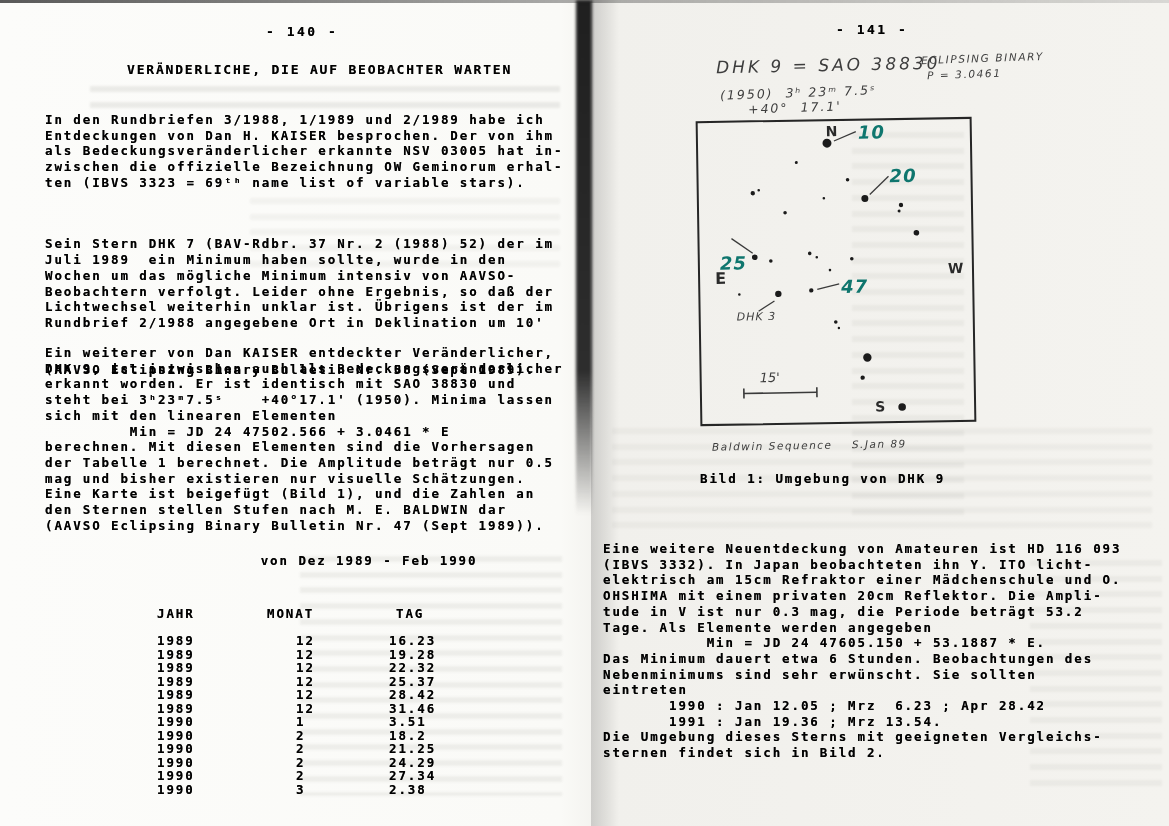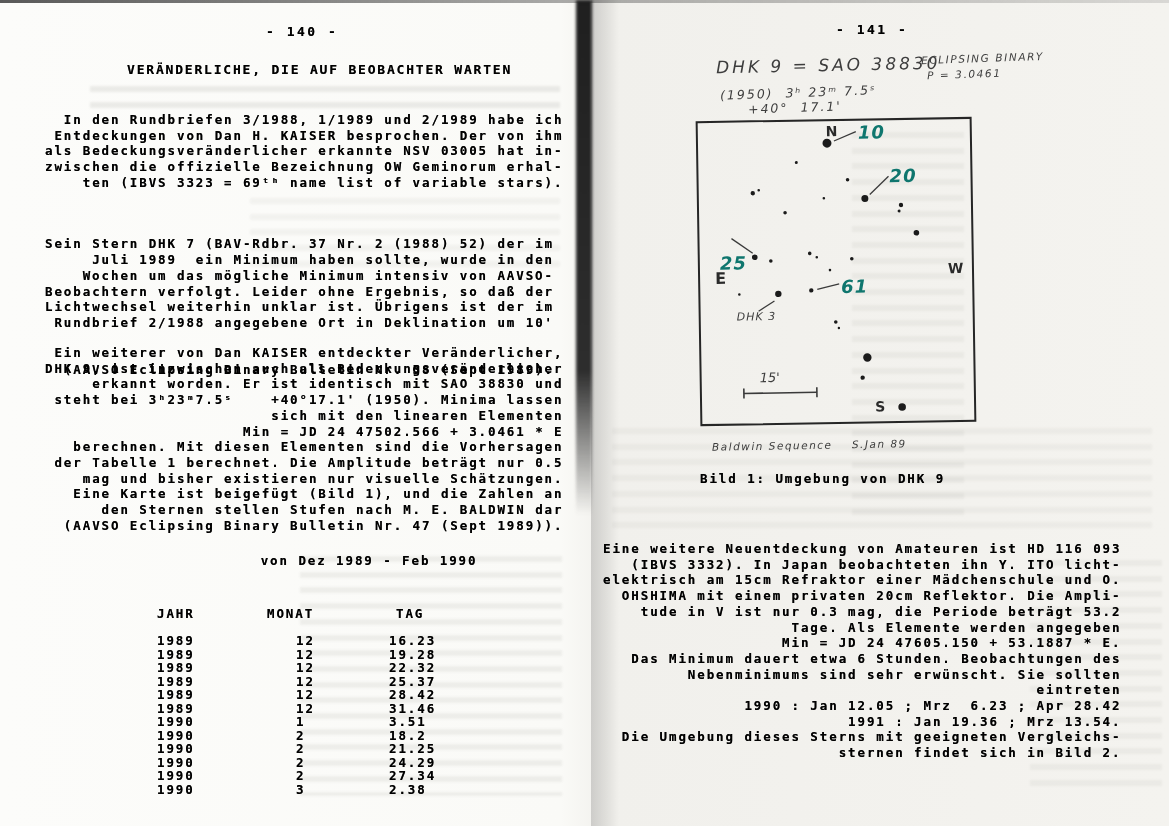--- a/index.html
+++ b/index.html
@@ -8,21 +8,21 @@
     background:linear-gradient(90deg,#fcfcfa 0%,#fafaf7 48%,#f1f0ec 52%,#f4f3ef 100%);
     font-family:"DejaVu Sans Mono","Liberation Mono",monospace;
   }
   .mono{
     position:absolute;
     font-family:"DejaVu Sans Mono","Liberation Mono",monospace;
     font-weight:700;color:#000000;font-size:12.5px;letter-spacing:1.9px;
     line-height:15.7px;white-space:pre;
     text-shadow:0 0 0.5px rgba(10,10,10,0.65);
   }
-  .ln{white-space:pre;text-align:right;}
+  .ln{white-space:pre;}
   .u{text-decoration:underline;text-decoration-thickness:1.5px;text-underline-offset:2px;}
   .heading{font-size:13px;letter-spacing:1.8px;}
   .pagenum{font-size:13px;letter-spacing:2.5px;}
   
   .trow{display:flex;height:13.5px;line-height:13.5px;}
   .trow .c0{width:103px;}
   .trow .c1{width:129px;padding-left:36px;box-sizing:border-box;}
   .theader{display:flex;height:16px;line-height:16px;}
   .theader .h0{width:103px;display:inline-block;}
   .theader .h1{width:129px;display:inline-block;margin-left:7px;}
@@ -140,21 +140,21 @@
         <line x1="42" y1="266" x2="42" y2="276" stroke="#3a3a3a" stroke-width="1.6"></line>
         <line x1="115" y1="266" x2="115" y2="276" stroke="#3a3a3a" stroke-width="1.6"></line>
       </svg>
     <span class="hand chart-label" style="left:128px;top:2px;">N</span>
     <span class="hand chart-label" style="left:15px;top:146px;font-size:16px;">E</span>
     <span class="hand chart-label" style="left:248px;top:141px;">W</span>
     <span class="hand chart-label" style="left:173px;top:278px;">S</span>
     <span class="hand chart-num" style="left:160px;top:1px;">10</span>
     <span class="hand chart-num" style="left:191px;top:45px;">20</span>
     <span class="hand chart-num" style="left:20px;top:102px;margin-top:28px;">25</span>
-    <span class="hand chart-num" style="left:141px;top:155px;">61</span>
+    <span class="hand chart-num" style="left:141px;top:155px;">47</span>
     <span class="hand" style="left:36px;top:188px;font-size:11px;letter-spacing:1px;">DHK 3</span>
     <span class="hand" style="left:58px;top:248px;font-size:13px;text-align:center;">15'</span>
   </div>
 
   <div class="hand" style="left:712px;top:439px;font-size:10.5px;letter-spacing:1.5px;transform:rotate(-1deg);">Baldwin Sequence    S.Jan 89</div>
   <div class="mono" style="left:700px;top:471px;">Bild 1: Umgebung von DHK 9</div>
 
   <div class="mono" style="left:603px;top:541px;"><div class="ln">Eine weitere Neuentdeckung von Amateuren ist HD 116 093</div><div class="ln">(IBVS 3332). In Japan beobachteten ihn Y. ITO licht-</div><div class="ln">elektrisch am 15cm Refraktor einer Mädchenschule und O.</div><div class="ln">OHSHIMA mit einem privaten 20cm Reflektor. Die Ampli-</div><div class="ln">tude in V ist nur 0.3 mag, die Periode beträgt 53.2</div><div class="ln">Tage. Als Elemente werden angegeben</div><div class="ln">           Min = JD 24 47605.150 + 53.1887 * E.</div><div class="ln">Das Minimum dauert etwa 6 Stunden. Beobachtungen des</div><div class="ln">Nebenminimums sind sehr erwünscht. Sie sollten</div><div class="ln">eintreten</div><div class="ln">       1990 : Jan 12.05 ; Mrz  6.23 ; Apr 28.42</div><div class="ln">       1991 : Jan 19.36 ; Mrz 13.54.</div><div class="ln">Die Umgebung dieses Sterns mit geeigneten Vergleichs-</div><div class="ln">sternen findet sich in Bild 2.</div></div>
 </div>
 

